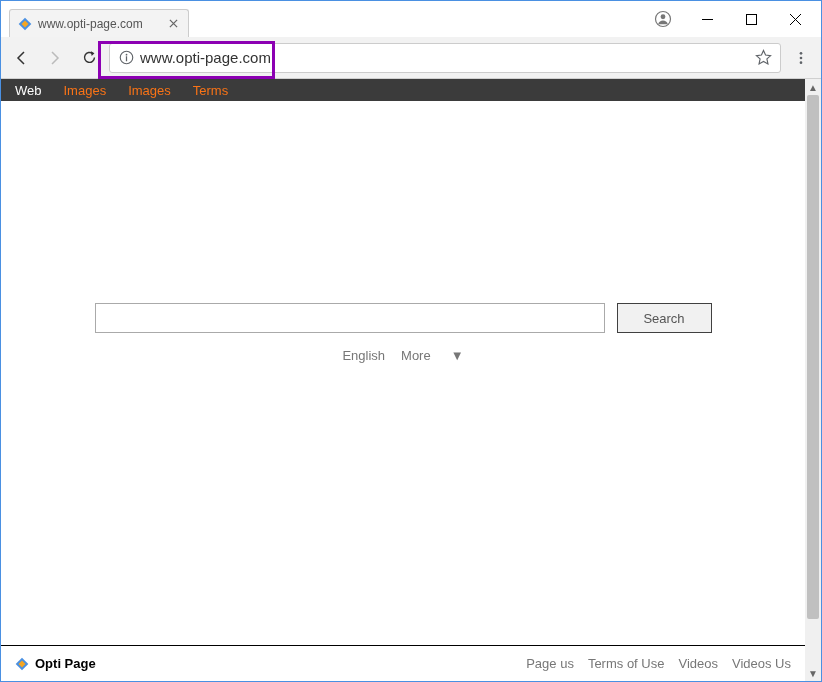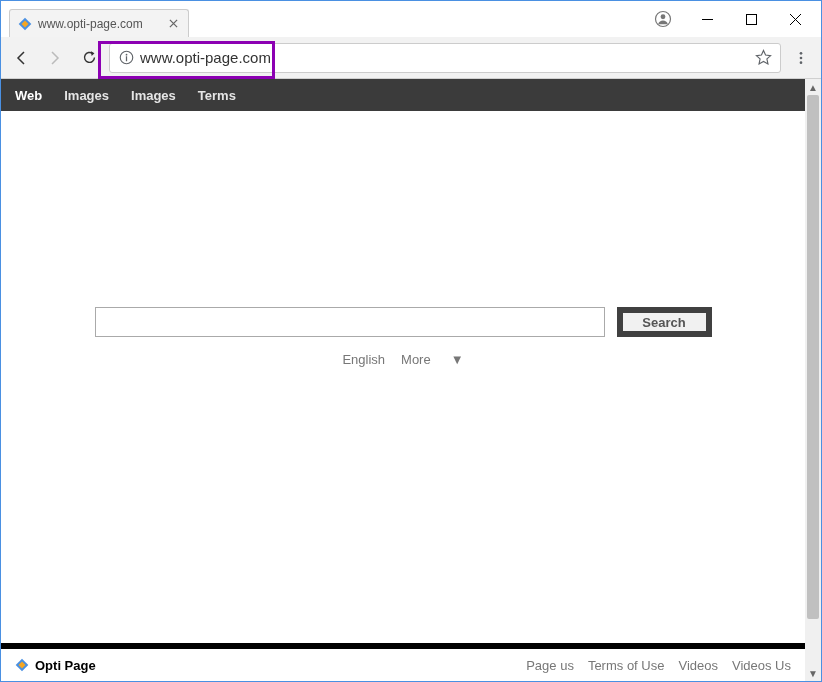--- a/index.html
+++ b/index.html
@@ -32,34 +32,34 @@
   .viewport { position: absolute; top: 78px; left: 0; right: 0; bottom: 0; display: flex; }
   .page { flex: 1; background: #fff; position: relative; display: flex; flex-direction: column; }
   .scrollbar { width: 16px; background: #f0f0f0; position: relative; }
   .scroll-track { position: absolute; top: 16px; bottom: 16px; left: 0; right: 0; }
   .scroll-thumb { position: absolute; top: 0; left: 2px; right: 2px; height: 92%; background: #c0c0c0; border-radius: 2px; }
   .scroll-arrow { position: absolute; left: 0; right: 0; height: 16px; display: flex; align-items: center; justify-content: center; color: #666; font-size: 10px; }
   .scroll-arrow.up { top: 0; }
   .scroll-arrow.down { bottom: 0; }
 
   
-  .page-nav { height: 32px; background: #3b3b3b; display: flex; align-items: center; padding: 0 14px; gap: 22px; font-size: 13px; font-weight: bold; }
-  .page-nav a { color: #e5e5e5; text-decoration: none; }
+  .page-nav { height: 22px; background: #3b3b3b; display: flex; align-items: center; padding: 0 14px; gap: 22px; font-size: 13px; font-weight: normal; }
+  .page-nav a { color: #f97316; text-decoration: none; }
   .page-nav a.active { color: #fff; }
 
   
   .center { flex: 1; display: flex; flex-direction: column; align-items: center; justify-content: center; margin-top: -80px; }
   .search-row { display: flex; gap: 12px; align-items: center; }
   .search-input { width: 510px; height: 30px; border: 1px solid #aaa; font-size: 15px; padding: 2px 6px; font-family: inherit; }
-  .search-btn { height: 30px; width: 95px; border: 6px solid #404040; background: #f1f1f1; font-size: 13px; font-weight: bold; color: #555; cursor: pointer; }
+  .search-btn { height: 30px; width: 95px; border: 1px solid #404040; background: #f1f1f1; font-size: 13px; font-weight: normal; color: #555; cursor: pointer; }
   .lang-row { margin-top: 15px; font-size: 13px; color: #777; display: flex; gap: 16px; }
   .lang-row .more { display: inline-flex; align-items: center; gap: 20px; }
 
   
-  .footer { height: 36px; border-top: 6px solid #000000; display: flex; align-items: center; padding: 16px 14px; font-size: 13px; }
+  .footer { height: 36px; border-top: 1px solid #000000; display: flex; align-items: center; padding: 16px 14px; font-size: 13px; }
   .footer .brand { display: flex; align-items: center; gap: 6px; font-weight: bold; color: #000; }
   .footer .links { margin-left: auto; display: flex; gap: 14px; }
   .footer .links a { color: #777; text-decoration: none; }
 
   svg { display: block; }
   .diamond { width: 14px; height: 14px; }
 </style>
 </head>
 <body>
 

